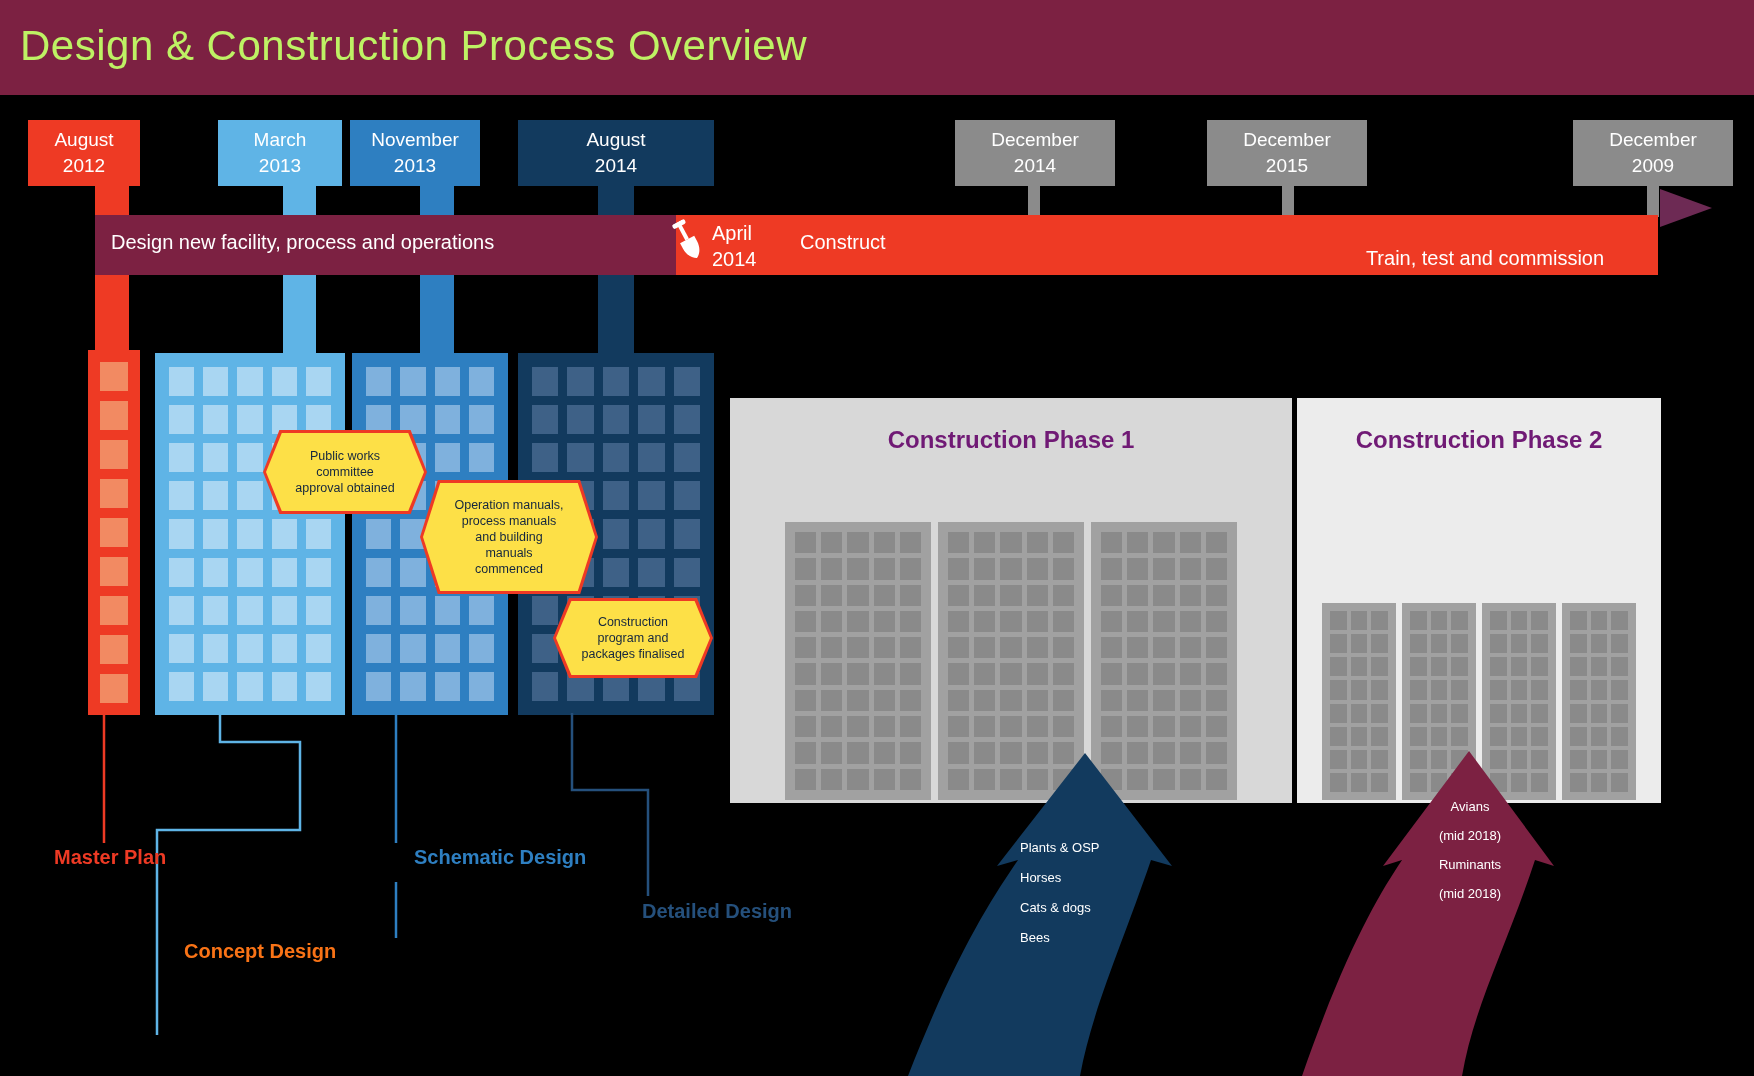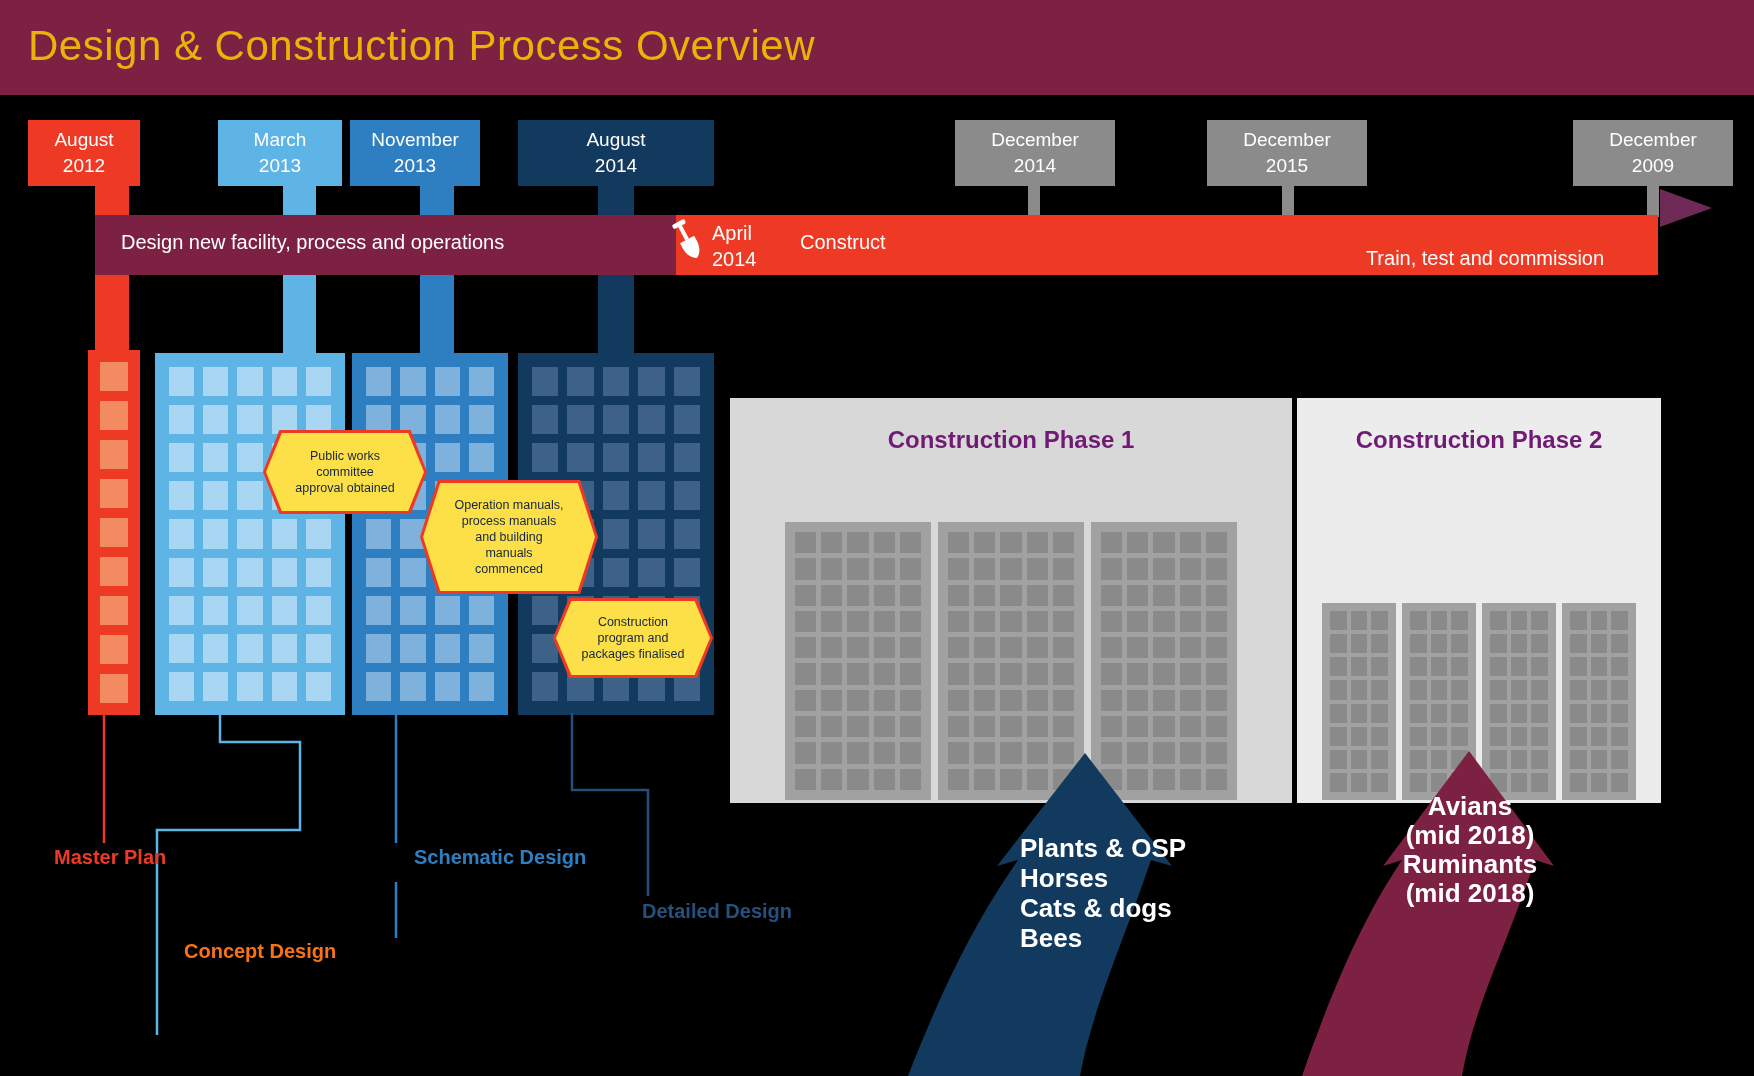--- a/index.html
+++ b/index.html
@@ -1,21 +1,21 @@
 <!DOCTYPE html>
 <html><head>
 <meta charset="utf-8">
 <style>
   html,body{margin:0;padding:0;background:#000;}
   .canvas{position:relative;width:1754px;height:1076px;background:#000;overflow:hidden;
           font-family:"Liberation Sans",sans-serif;}
 
   
   .header{position:absolute;left:0;top:0;width:1754px;height:95px;background:#7c2142;z-index:6;}
-  .header .title{position:absolute;left:28px;top:22px;font-size:42px;color:#eab308;letter-spacing:.5px;}
+  .header .title{position:absolute;left:20px;top:22px;font-size:42px;color:#bef264;letter-spacing:.5px;}
 
   
   .flag{position:absolute;top:120px;height:66px;color:#fff;text-align:center;box-sizing:border-box;
         padding-top:7px;font-size:19px;line-height:26px;z-index:3;}
   .flag span{display:block;}
   #flag1{left:28px;width:112px;background:#ee3a24;}
   #flag2{left:218px;width:124px;background:#5fb4e6;}
   #flag3{left:350px;width:130px;background:#2e7fc1;}
   #flag4{left:518px;width:196px;background:#123a5e;}
   #flag5{left:955px;width:160px;background:#8b8b8b;}
@@ -31,21 +31,21 @@
   #pole6{left:1282px;top:185px;width:12px;height:32px;background:#8b8b8b;}
   #pole7{left:1647px;top:185px;width:12px;height:32px;background:#8b8b8b;}
 
   
   .bar-seg{position:absolute;top:215px;height:60px;z-index:2;}
   #seg-design{left:95px;width:581px;background:#7c2142;}
   #seg-construct{left:676px;width:982px;background:#ee3a24;}
   #seg-train{left:1030px;top:215px;width:628px;height:60px;background:#8b8b8b;z-index:3;
              clip-path:polygon(0 100%,100% 6%,100% 100%);}
   .bar-text{position:absolute;color:#fff;font-size:20px;z-index:4;}
-  #txt-design{left:121px;top:231px;}
+  #txt-design{left:111px;top:231px;}
   #txt-april{left:712px;top:220px;line-height:26px;}
   #txt-april span{display:block;}
   #txt-construct{left:800px;top:231px;}
   #txt-train{left:1340px;top:247px;width:290px;text-align:center;}
   .shovel{position:absolute;left:676px;top:219px;z-index:4;transform:rotate(-28deg);}
   .tl-arrowhead{position:absolute;left:1660px;top:189px;width:0;height:0;z-index:4;
       border-left:52px solid #6d2a54;border-top:19px solid transparent;border-bottom:19px solid transparent;}
 
   
   .wincol{position:absolute;display:grid;box-sizing:border-box;z-index:1;}
@@ -94,21 +94,21 @@
   
   .overlay-svg{position:absolute;left:0;top:0;z-index:1;pointer-events:none;}
   .stage-label{position:absolute;font-weight:bold;font-size:20px;z-index:2;margin-left:16px;}
   #lbl-mp{left:38px;top:846px;color:#ee3a24;}
   #lbl-cd{left:168px;top:940px;color:#f97316;}
   #lbl-sd{left:398px;top:846px;color:#2e7fc1;}
   #lbl-dd{left:626px;top:900px;color:#25507c;}
 
   
   .arrows-svg{position:absolute;left:0;top:0;z-index:4;pointer-events:none;}
-  .scope-text{position:absolute;color:#fff;font-weight:bold;font-size:26px;z-index:5;}
+  .scope-text{position:absolute;color:#fff;font-weight:normal;font-size:13px;z-index:5;}
   #scope1{left:1020px;top:833px;line-height:30px;}
   #scope2{left:1385px;top:792px;width:170px;text-align:center;line-height:29px;white-space:pre-line;}
 </style>
 </head>
 <body>
 
 <div class="canvas">
 
   <div class="header">
     <div class="title">Design &amp; Construction Process Overview</div>

